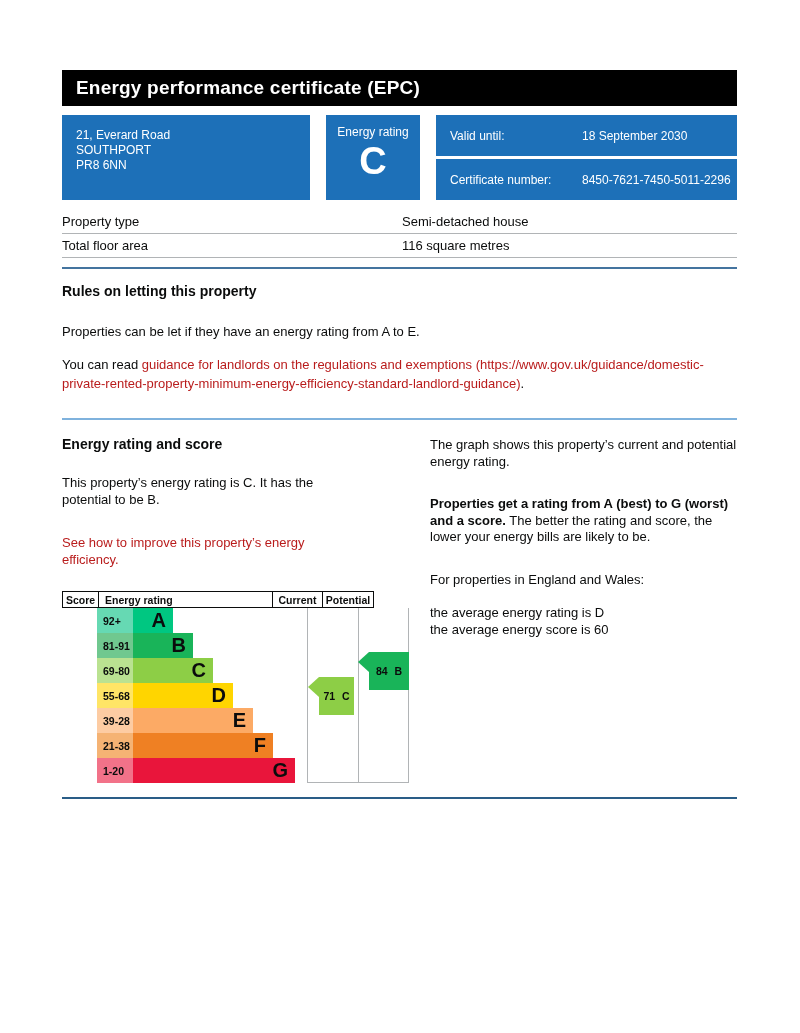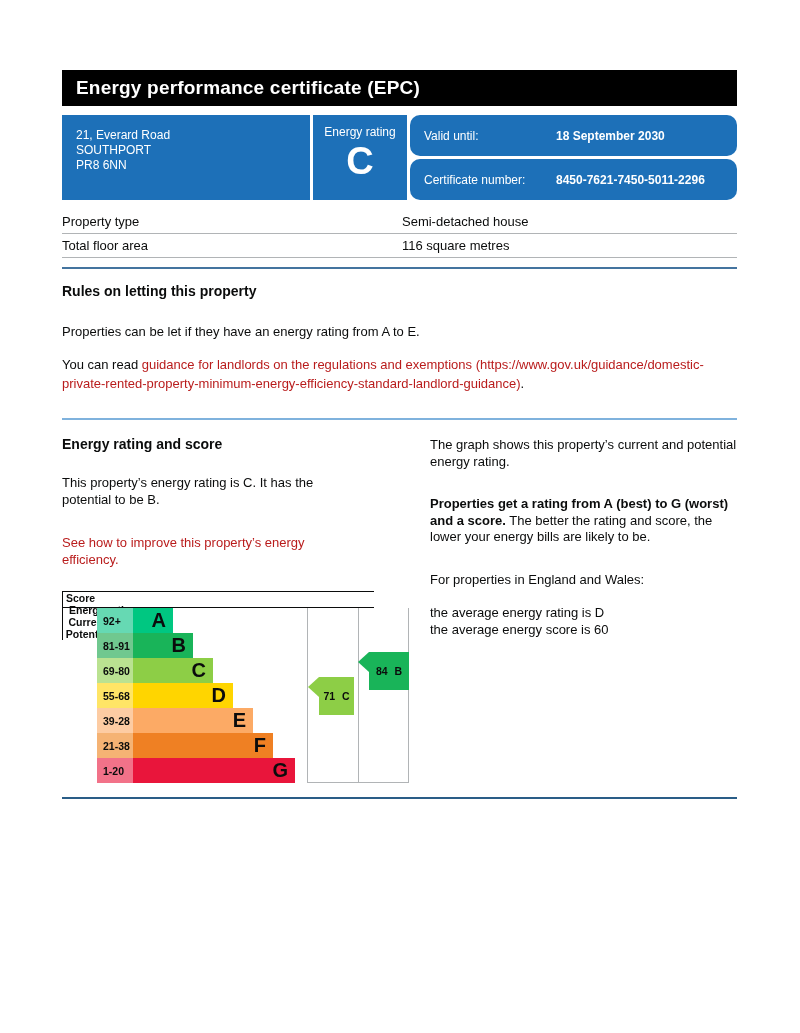--- a/index.html
+++ b/index.html
@@ -7,30 +7,30 @@
   .page {
     position:relative; width:800px; height:1033px; background:#fff;
     font-family:"Liberation Sans", sans-serif; color:#0b0c0c; overflow:hidden;
   }
   .title-bar {
     position:absolute; left:62px; top:70px; width:675px; height:36px;
     background:#000; color:#fff; display:flex; align-items:center;
     padding-left:14px; font-size:19px; font-weight:bold; letter-spacing:0.2px;
   }
   
-  .summary { position:absolute; left:62px; top:115px; width:675px; height:85px; display:flex; gap:3px; }
+  .summary { position:absolute; left:62px; top:115px; width:675px; height:85px; display:flex; gap:16px; }
   .blue-cell { background:#1d70b8; color:#fff; }
   .addr { width:248px; padding:13px 14px; font-size:12px; line-height:15px; }
   .rating-cell { width:94px; text-align:center; padding-top:10px; }
   .rating-cell .lbl { font-size:12px; }
   .rating-cell .big { font-size:38px; font-weight:bold; line-height:44px; }
   .right-stack { flex:1; display:flex; flex-direction:column; gap:3px; }
-  .right-stack .row { flex:1; display:flex; align-items:center; padding-left:14px; font-size:12px;border-radius:10px; }
+  .right-stack .row { flex:1; display:flex; align-items:center; padding-left:14px; font-size:12px; }
   .right-stack .row .lab { width:120px; }
-  .right-stack .row .val { font-weight:bold; padding-left:12px; }
+  .right-stack .row .val { font-weight:normal; padding-left:12px; }
   
   .prop-table { position:absolute; left:62px; top:210px; width:675px; font-size:13px; }
   .prop-row { display:flex; align-items:center; height:24px; border-bottom:1px solid #b1b4b6; }
   .prop-row .plab { width:340px; }
   .rule { position:absolute; left:62px; width:675px; height:2px; }
   .rule-1 { top:267px; background:#44749f; }
   .rule-2 { top:418px; background:#7fb2dd; }
   .rule-3 { top:797px; background:#2a5d87; }
   h2.sec { font-size:14px; font-weight:bold; color:#0b0c0c; }
   .rules { position:absolute; left:62px; top:283px; width:675px; }
@@ -40,21 +40,21 @@
   
   .cols { position:absolute; left:62px; top:430px; width:675px; }
   .col-left { position:absolute; left:0; top:6px; width:288px; }
   .col-left p { margin-top:23px; font-size:13px; line-height:16.5px; }
   .col-left .improve { margin-top:27px; font-size:13px; line-height:16.5px; }
   .col-right { position:absolute; left:368px; top:7px; width:310px; font-size:13px; line-height:16.5px; }
   .col-right .blk { margin-top:26px; }
   .col-right .tight { margin-top:17px; }
   
   .chart { position:absolute; left:62px; top:591px; width:312px; }
-  .chart-header { display:flex; height:17px; border-top:1px solid #0b0c0c; border-bottom:1px solid #0b0c0c; font-size:10.5px; font-weight:bold;flex-direction:column; }
+  .chart-header { display:flex; height:17px; border-top:1px solid #0b0c0c; border-bottom:1px solid #0b0c0c; font-size:10.5px; font-weight:bold; }
   .chart-header .hc { display:flex; align-items:center; border-left:1px solid #0b0c0c; }
   .chart-header .hc:last-child { border-right:1px solid #0b0c0c; }
   .hc.score { width:36px; justify-content:center; }
   .hc.rating { width:174px; padding-left:6px; }
   .hc.current { width:50px; justify-content:center; }
   .hc.potential { width:52px; justify-content:center; }
   .chart-body { position:relative; height:175px;margin-left:35px; }
   .band-row { display:flex; height:25px; }
   .score-cell { width:36px; display:flex; align-items:center; padding-left:6px; font-size:10.5px; font-weight:bold; }
   .bar-track { width:174px; }

